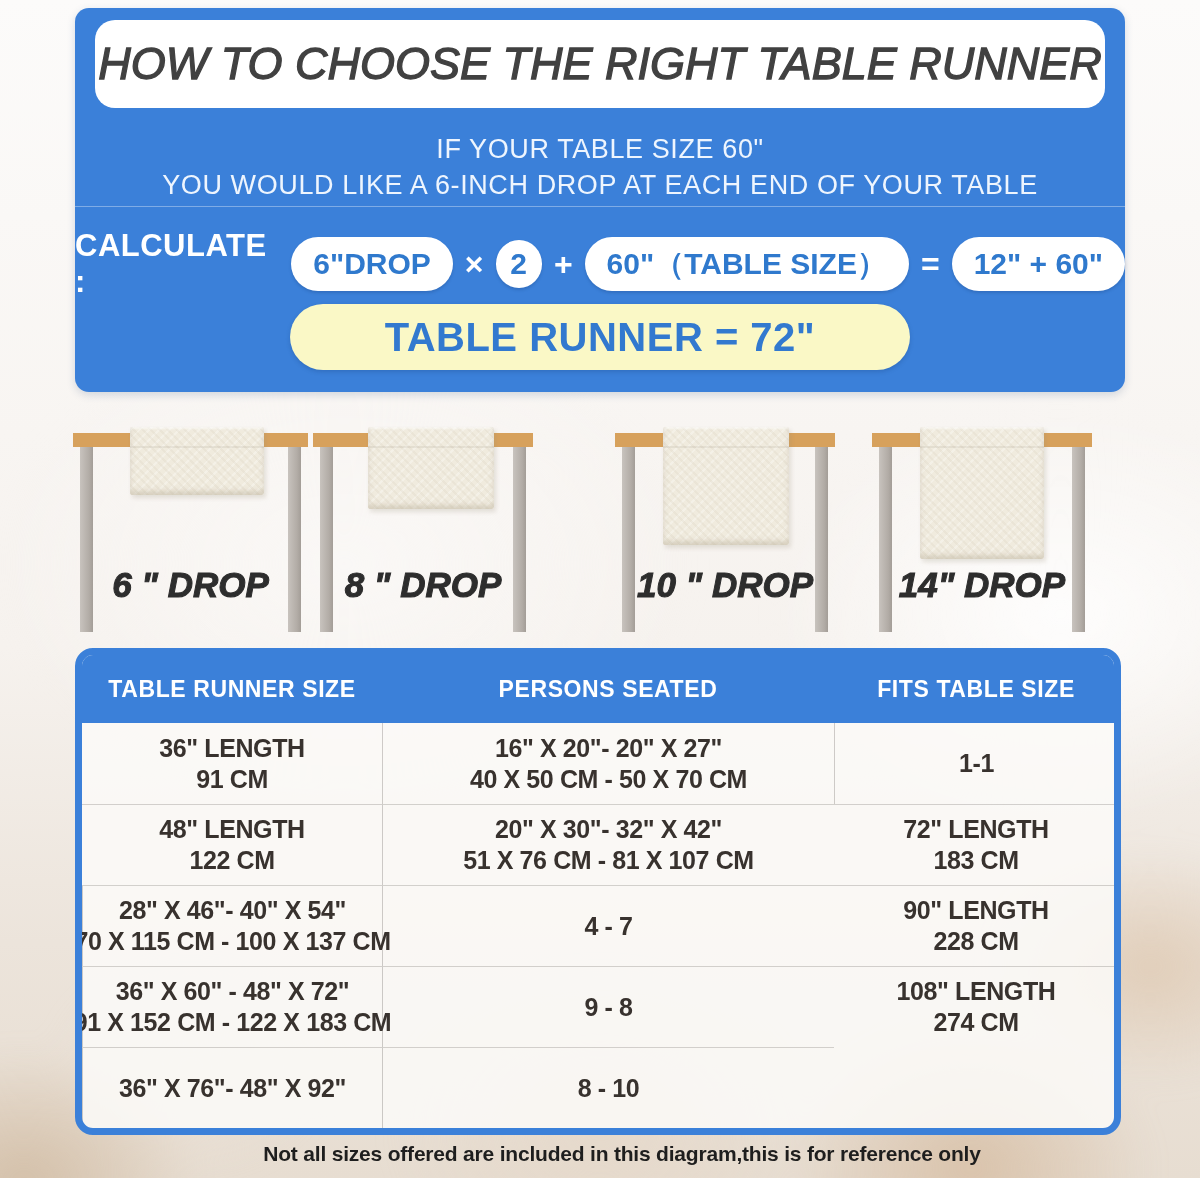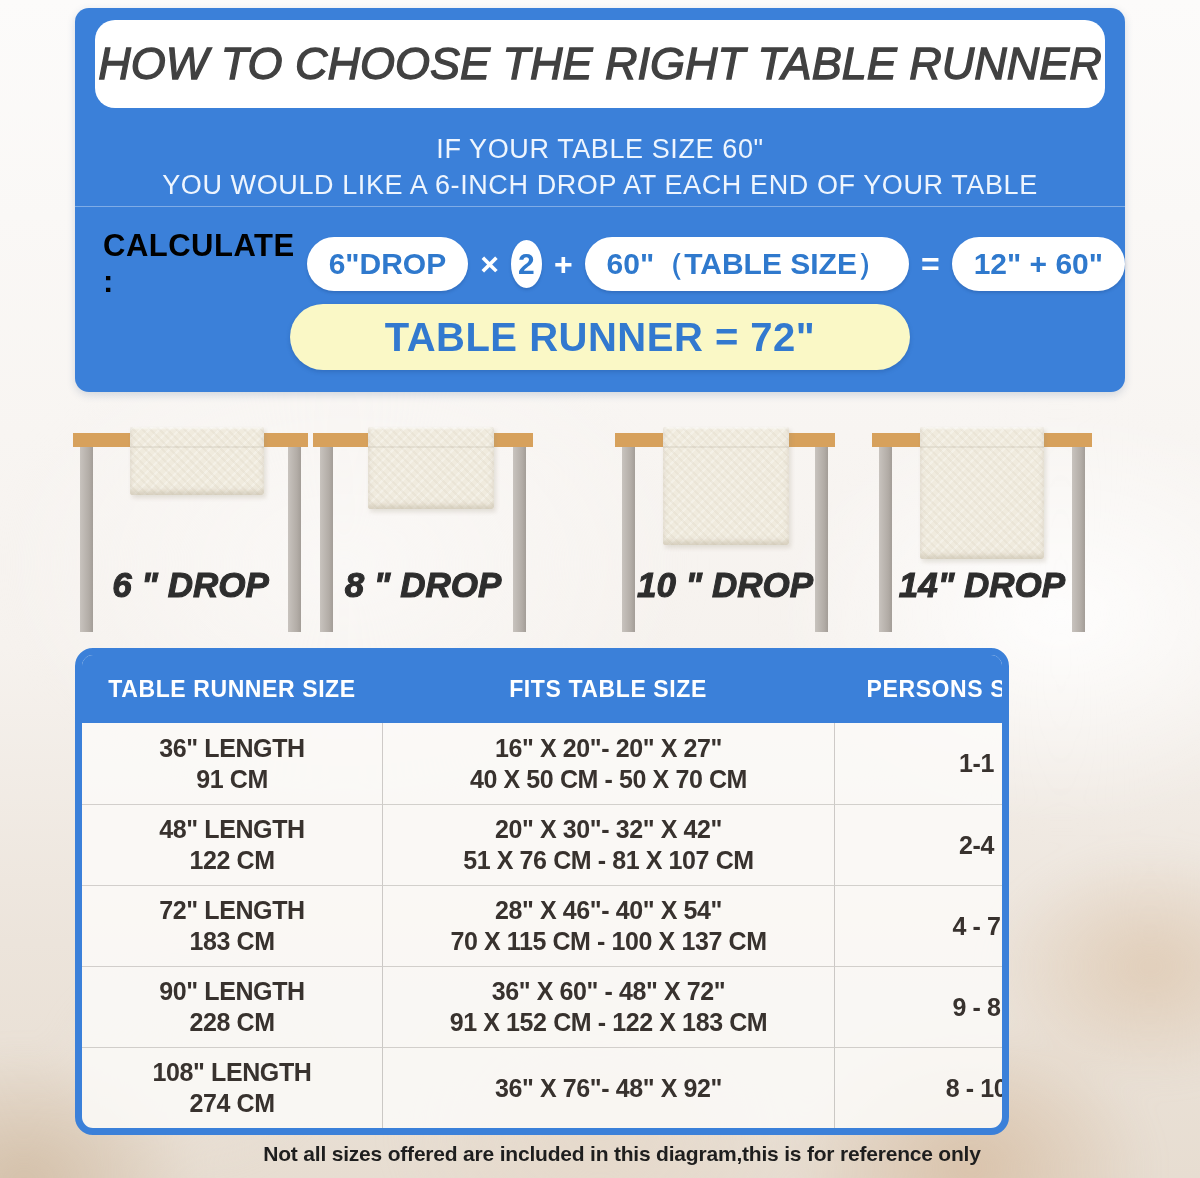--- a/index.html
+++ b/index.html
@@ -38,21 +38,21 @@
     letter-spacing:0px; -webkit-text-stroke:1.3px #414141; white-space:nowrap;
   }
   .sub{ position:absolute; left:0; right:0; text-align:center; color:#eef5fe; letter-spacing:0.6px; }
   .sub.s1{ top:126px; font-size:27px; }
   .sub.s2{ top:162px; font-size:27px; }
   .hero-divider{ position:absolute; left:0; right:0; top:198px; height:1px; background:rgba(255,255,255,0.35); }
   .calc-row{
     position:absolute; left:0; right:0; top:228px; height:56px;
     display:flex; align-items:center; justify-content:center; gap:12px;
   }
-  .calc-label{ color:#000000; font-size:31px; font-weight:bold; letter-spacing:0.5px;padding-left:28px; }
+  .calc-label{ color:#ffffff; font-size:31px; font-weight:bold; letter-spacing:0.5px; }
   .pill{
     background:#ffffff; color:#2f79cd; font-weight:bold; font-size:30px;
     height:54px; line-height:54px; padding:0 22px; border-radius:28px; white-space:nowrap;
     box-shadow:0 2px 3px rgba(25,60,120,0.25);
   }
   .op{ color:#ffffff; font-size:32px; font-weight:bold; }
   .circle{
     background:#ffffff; color:#2f79cd; width:48px; height:48px; border-radius:50%;
     font-size:30px; font-weight:bold; text-align:center; line-height:48px;
     box-shadow:0 2px 3px rgba(25,60,120,0.25);
@@ -89,21 +89,21 @@
   .illus.i1 .runner{ left:57px; width:134px; height:68px; }
   .illus.i2{ left:313px; width:220px; }
   .illus.i2 .runner{ left:55px; width:126px; height:82px; }
   .illus.i3{ left:615px; width:220px; }
   .illus.i3 .runner{ left:48px; width:126px; height:118px; }
   .illus.i4{ left:872px; width:220px; }
   .illus.i4 .runner{ left:48px; width:124px; height:132px; }
 
   
   .size-card{
-    position:absolute; left:75px; top:648px; width:934px; height:487px;
+    position:absolute; left:75px; top:648px; width:1046px; height:487px;
     border:7px solid #3b80d9; border-radius:18px; overflow:hidden;
     background:rgba(252,250,248,0.86);
   }
   .card-header{
     display:grid; grid-template-columns:300px 452px 284px; height:68px; background:#3b80d9;
   }
   .card-header .hc{
     display:flex; align-items:center; justify-content:center;
     color:#ffffff; font-size:23px; font-weight:bold; letter-spacing:0.6px;
   }
@@ -176,22 +176,22 @@
     <div class="runner"></div>
     <div class="top"></div>
     <div class="leg l"></div>
     <div class="leg r"></div>
     <div class="drop-label">14" DROP</div>
   </div>
 
   <div class="size-card">
     <div class="card-header">
       <div class="hc">TABLE RUNNER SIZE</div>
+      <div class="hc">PERSONS SEATED</div>
       <div class="hc">FITS TABLE SIZE</div>
-      <div class="hc">PERSONS SEATED</div>
     </div>
     <div class="card-body">
 
       <div class="cell">
         <span>36" LENGTH</span>
         <span>91 CM</span>
       </div>
       <div class="cell bl">
         <span>16" X 20"- 20" X 27"</span>
         <span>40 X 50 CM - 50 X 70 CM</span>
@@ -201,23 +201,20 @@
       </div>
 
       <div class="cell bt">
         <span>48" LENGTH</span>
         <span>122 CM</span>
       </div>
       <div class="cell bt bl">
         <span>20" X 30"- 32" X 42"</span>
         <span>51 X 76 CM - 81 X 107 CM</span>
       </div>
-      <div class="cell bt bl">
-        <span>2-4</span>
-      </div>
 
       <div class="cell bt">
         <span>72" LENGTH</span>
         <span>183 CM</span>
       </div>
       <div class="cell bt bl">
         <span>28" X 46"- 40" X 54"</span>
         <span>70 X 115 CM - 100 X 137 CM</span>
       </div>
       <div class="cell bt bl">

